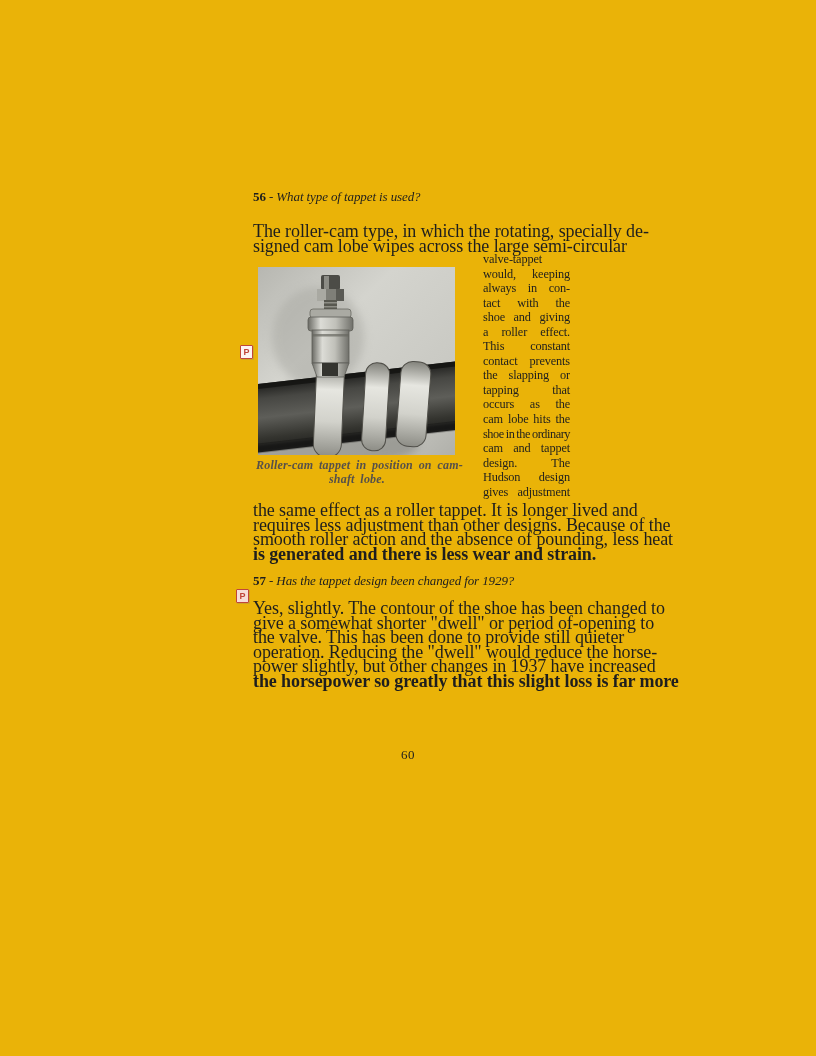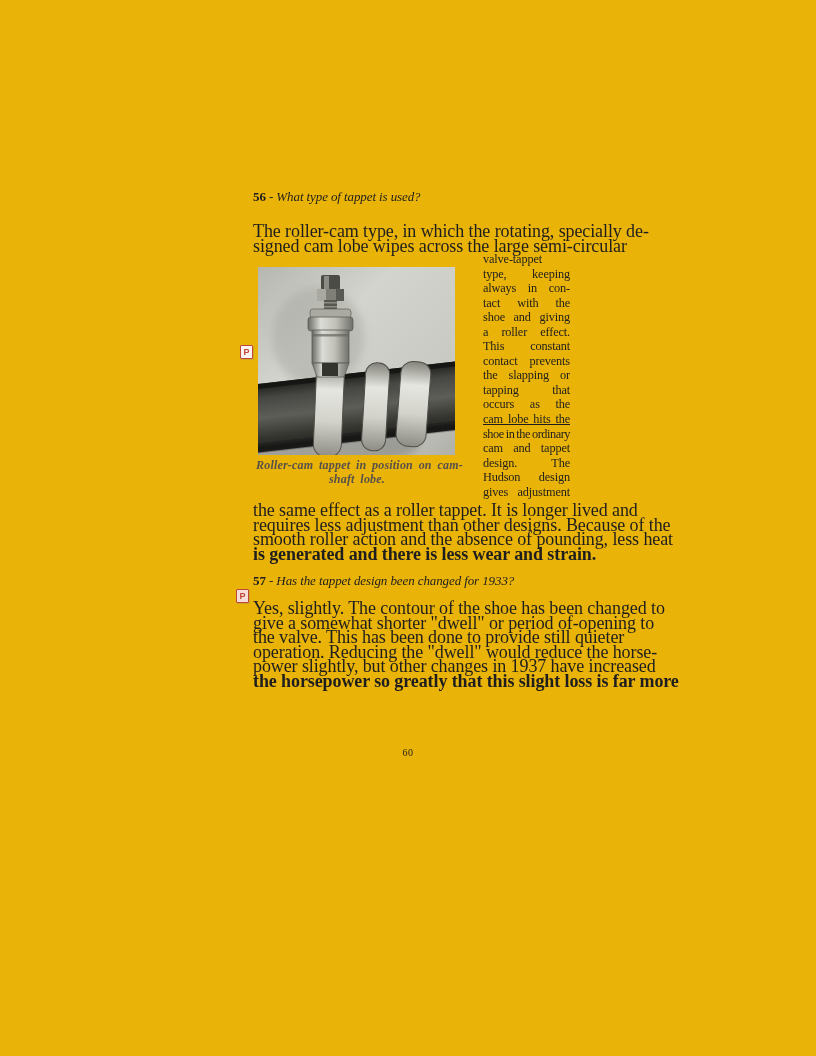--- a/index.html
+++ b/index.html
@@ -29,21 +29,21 @@
     letter-spacing:-0.1px;
   }
   .natural-last .jline:last-child { text-align-last:left;font-weight:bold; }
 
   .intro-block   { left:253px; top:224px; width:300px; }
   .closing-block { left:253px; top:503px; width:300px; }
   .answer-block  { left:253px; top:601px; width:300px; }
 
   .right-col { left:467px; top:252px; width:87px;margin-left:16px; }
   .right-col .jline { font-size:12.3px; letter-spacing:-0.15px; }
-  .right-col .jline:nth-child(12) { word-spacing:-1.5px;text-decoration:underline; }
+  .right-col .jline:nth-child(12) { word-spacing:-1.5px; }
   .right-col .jline:nth-child(13) { word-spacing:-2.6px; letter-spacing:-0.45px; }
 
   
   .figure-wrap { left:258px; top:267px; width:197px; height:188px; }
   .figure-wrap svg { display:block; }
   .caption {
     left:256px; top:458px; width:202px;
     text-align:center;
     font-style:italic;
     font-weight:600;
@@ -67,21 +67,21 @@
     border-radius:1px;
     box-shadow:1px 1px 0 rgba(120,120,120,0.25);
   }
   .marker-1 { left:240px; top:345px; }
   .marker-2 { left:236px; top:589px; }
   .marker-2 { background:#f7ddd8; }
 
   .page-num {
     left:0; top:747px; width:816px;
     text-align:center;
-    font-size:10px;
+    font-size:13px;
     letter-spacing:0.5px;
   }
 </style>
 </head>
 <body>
 
 <div class="page">
 
   <div class="abs heading" style="left:253px; top:189px;">
     <span class="qnum">56</span>
@@ -173,21 +173,21 @@
     </svg>
   </div>
 
   <div class="abs caption">
       <div class="cap-line">Roller-cam tappet in position on cam-</div>
       <div class="cap-line">shaft lobe.</div>
     </div>
 
   <div class="abs right-col">
       <div class="jline">valve-tappet</div>
-      <div class="jline">type, keeping</div>
+      <div class="jline">would, keeping</div>
       <div class="jline">always in con-</div>
       <div class="jline">tact with the</div>
       <div class="jline">shoe and giving</div>
       <div class="jline">a roller effect.</div>
       <div class="jline">This constant</div>
       <div class="jline">contact prevents</div>
       <div class="jline">the slapping or</div>
       <div class="jline">tapping that</div>
       <div class="jline">occurs as the</div>
       <div class="jline">cam lobe hits the</div>
@@ -201,21 +201,21 @@
   <div class="abs closing-block natural-last">
       <div class="jline">the same effect as a roller tappet. It is longer lived and</div>
       <div class="jline">requires less adjustment than other designs. Because of the</div>
       <div class="jline">smooth roller action and the absence of pounding, less heat</div>
       <div class="jline">is generated and there is less wear and strain.</div>
     </div>
 
   <div class="abs heading" style="left:253px; top:573px;">
     <span class="qnum">57</span>
     <span class="qsep">-</span>
-    <span class="qtext">Has the tappet design been changed for 1933?</span>
+    <span class="qtext">Has the tappet design been changed for 1929?</span>
   </div>
 
   <div class="abs p-marker marker-2">P</div>
 
   <div class="abs answer-block natural-last">
       <div class="jline">Yes, slightly. The contour of the shoe has been changed to</div>
       <div class="jline">give a somewhat shorter "dwell" or period of-opening to</div>
       <div class="jline">the valve. This has been done to provide still quieter</div>
       <div class="jline">operation. Reducing the "dwell" would reduce the horse-</div>
       <div class="jline">power slightly, but other changes in 1937 have increased</div>

